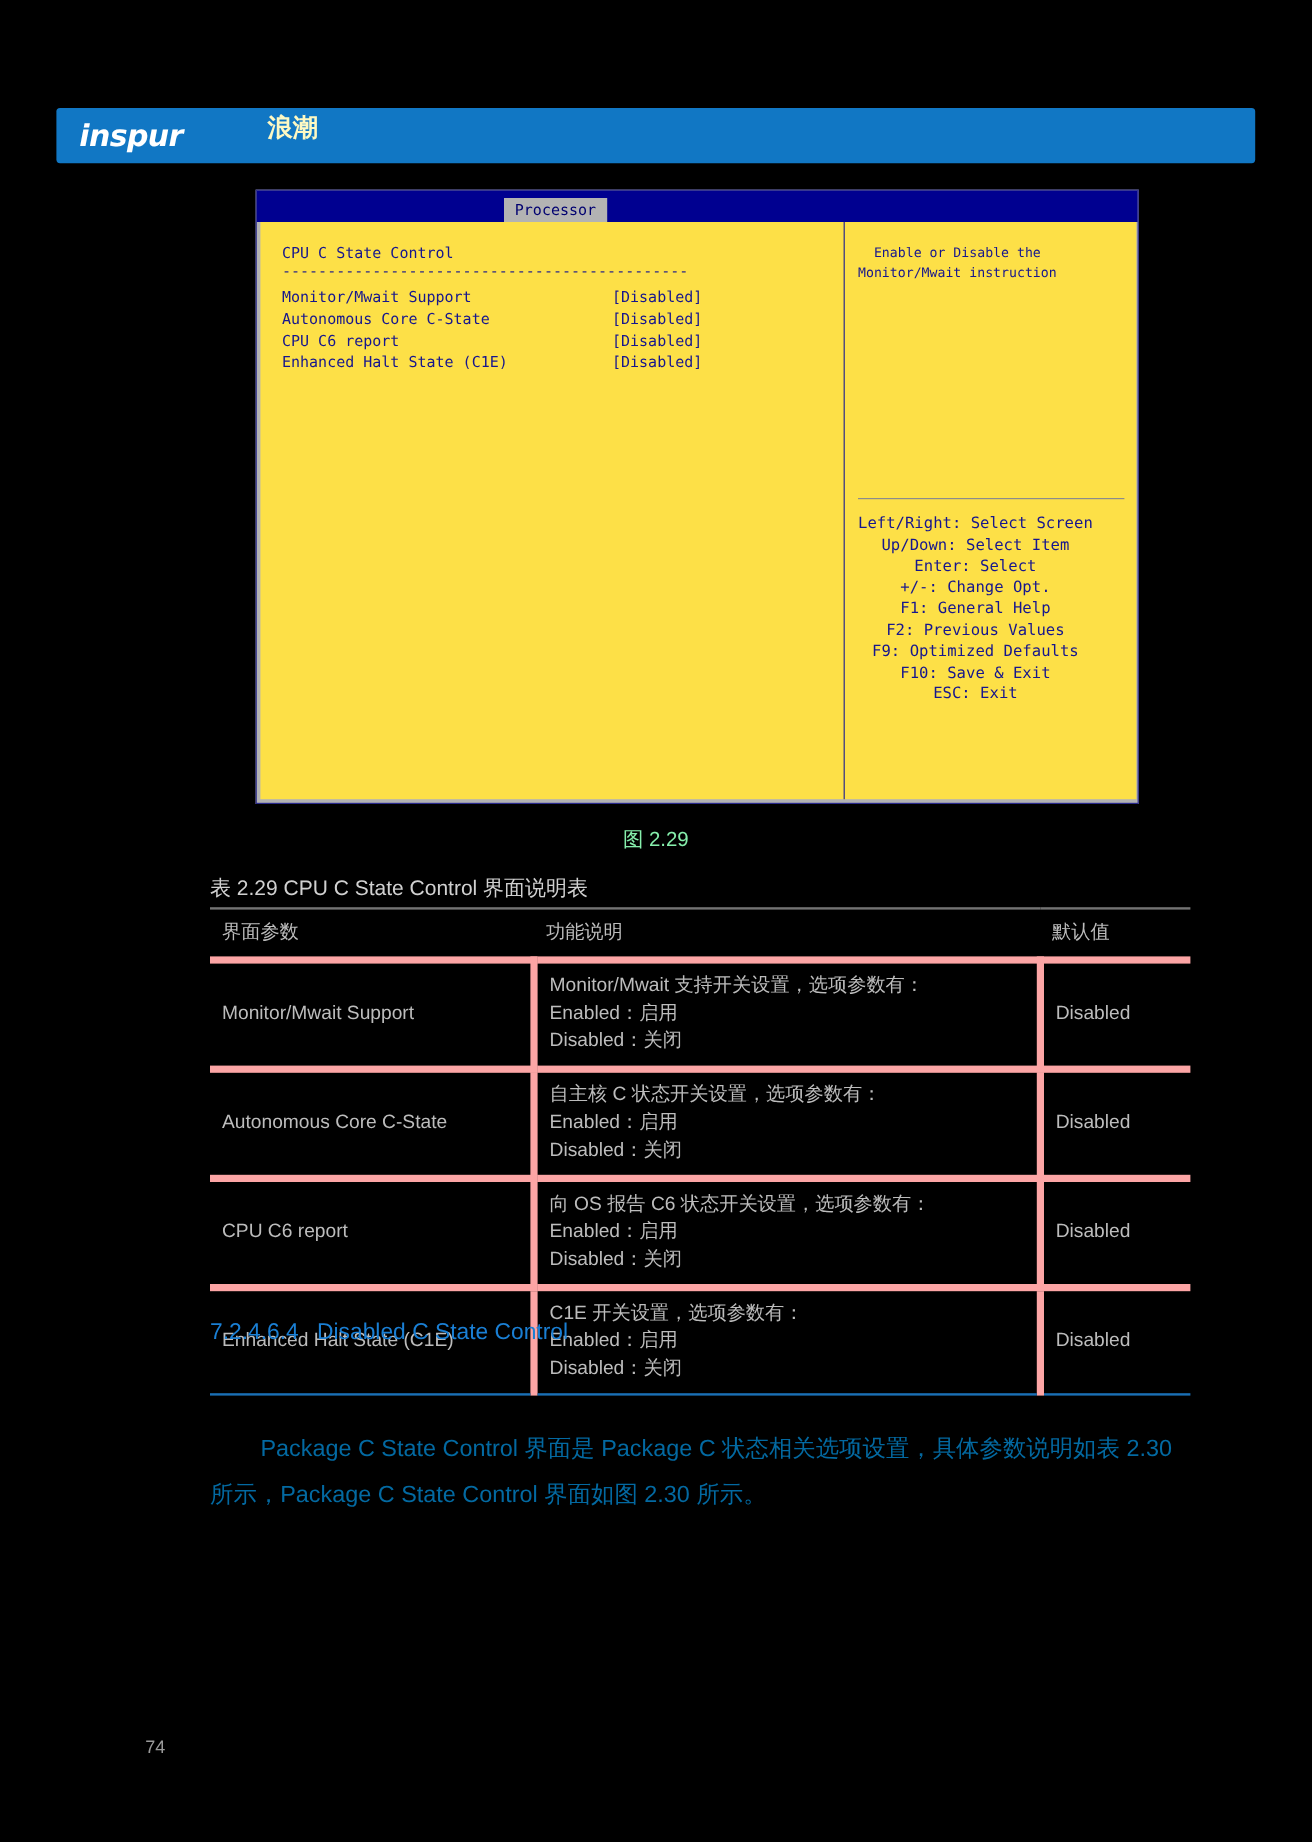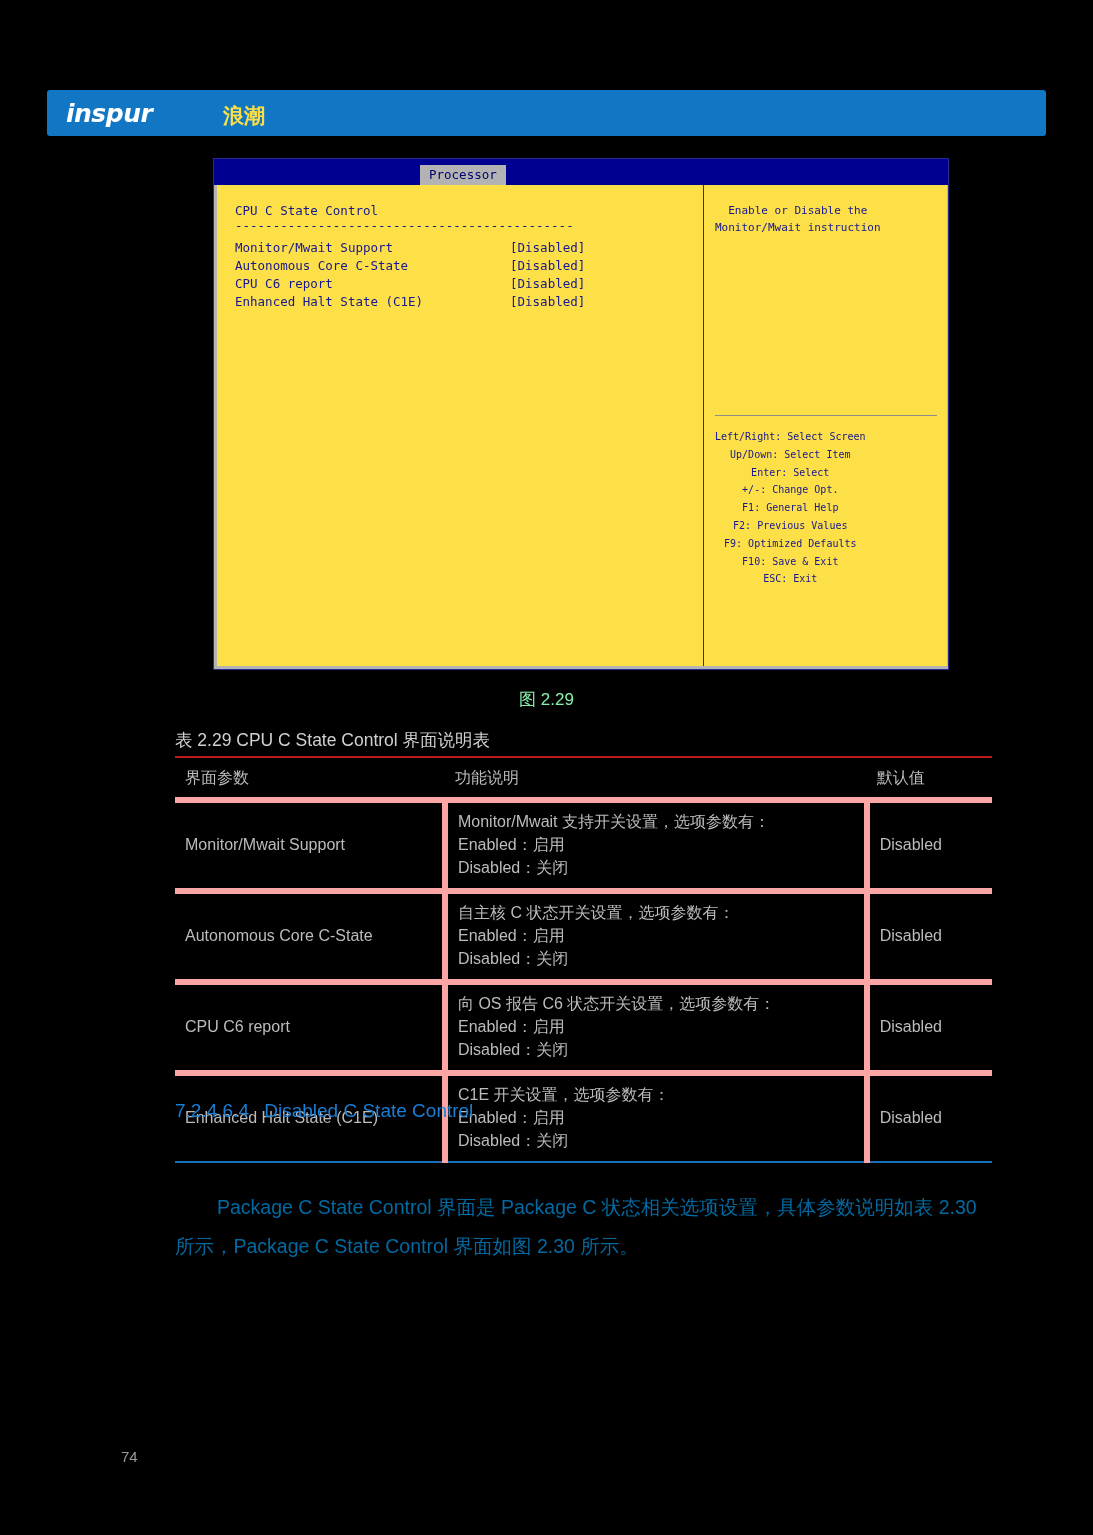--- a/index.html
+++ b/index.html
@@ -34,24 +34,24 @@
     font-size: 25px;
     font-weight: bold;
     font-style: italic;
     color: #ffffff;
     letter-spacing: -0.5px;
     font-family: "DejaVu Sans", sans-serif;
   }
   .logo-cn {
     position: absolute;
     left: 176px;
-    top: 12px;
+    top: 2px;
     font-size: 21px;
     font-weight: bold;
-    color: #fde047;
+    color: #fef9c3;
     font-family: "DejaVu Sans", sans-serif;
   }
 
   
   .bios {
     position: absolute;
     left: 213px;
     top: 158px;
     width: 736px;
     height: 512px;
@@ -144,21 +144,21 @@
     position: absolute;
     left: 10px;
     top: 230px;
     width: 222px;
     border-top: 1px solid #8c8c8c;
   }
   .bios-keys {
     position: absolute;
     left: 10px;
     top: 243px;
-    font-size: 10px;
+    font-size: 13px;
     line-height: 17.8px;
     color: #16168e;
     white-space: pre;
   }
 
   
   .fig-caption {
     position: absolute;
     left: 0;
     top: 688px;
@@ -189,21 +189,21 @@
   }
   .tbl td, .tbl th {
     border: 6px solid #fca5a5;
     padding: 7px 10px 9px 10px;
     vertical-align: middle;
     font-weight: normal;
     text-align: left;
     line-height: 23px;
   }
   .tbl tr.head td {
-    border-top: 2px solid #b91c1c;
+    border-top: 2px solid #737373;
     border-bottom: 1px solid #1a6fb5;
     padding-top: 8px;
     padding-bottom: 8px;
   }
   .tbl tr.head td, .tbl tr td.nb-side {
     border-left: none;
     border-right: none;
   }
   .tbl td.c1 { width: 268px; border-left: none; }
   .tbl td.c2 { width: 438px; }

